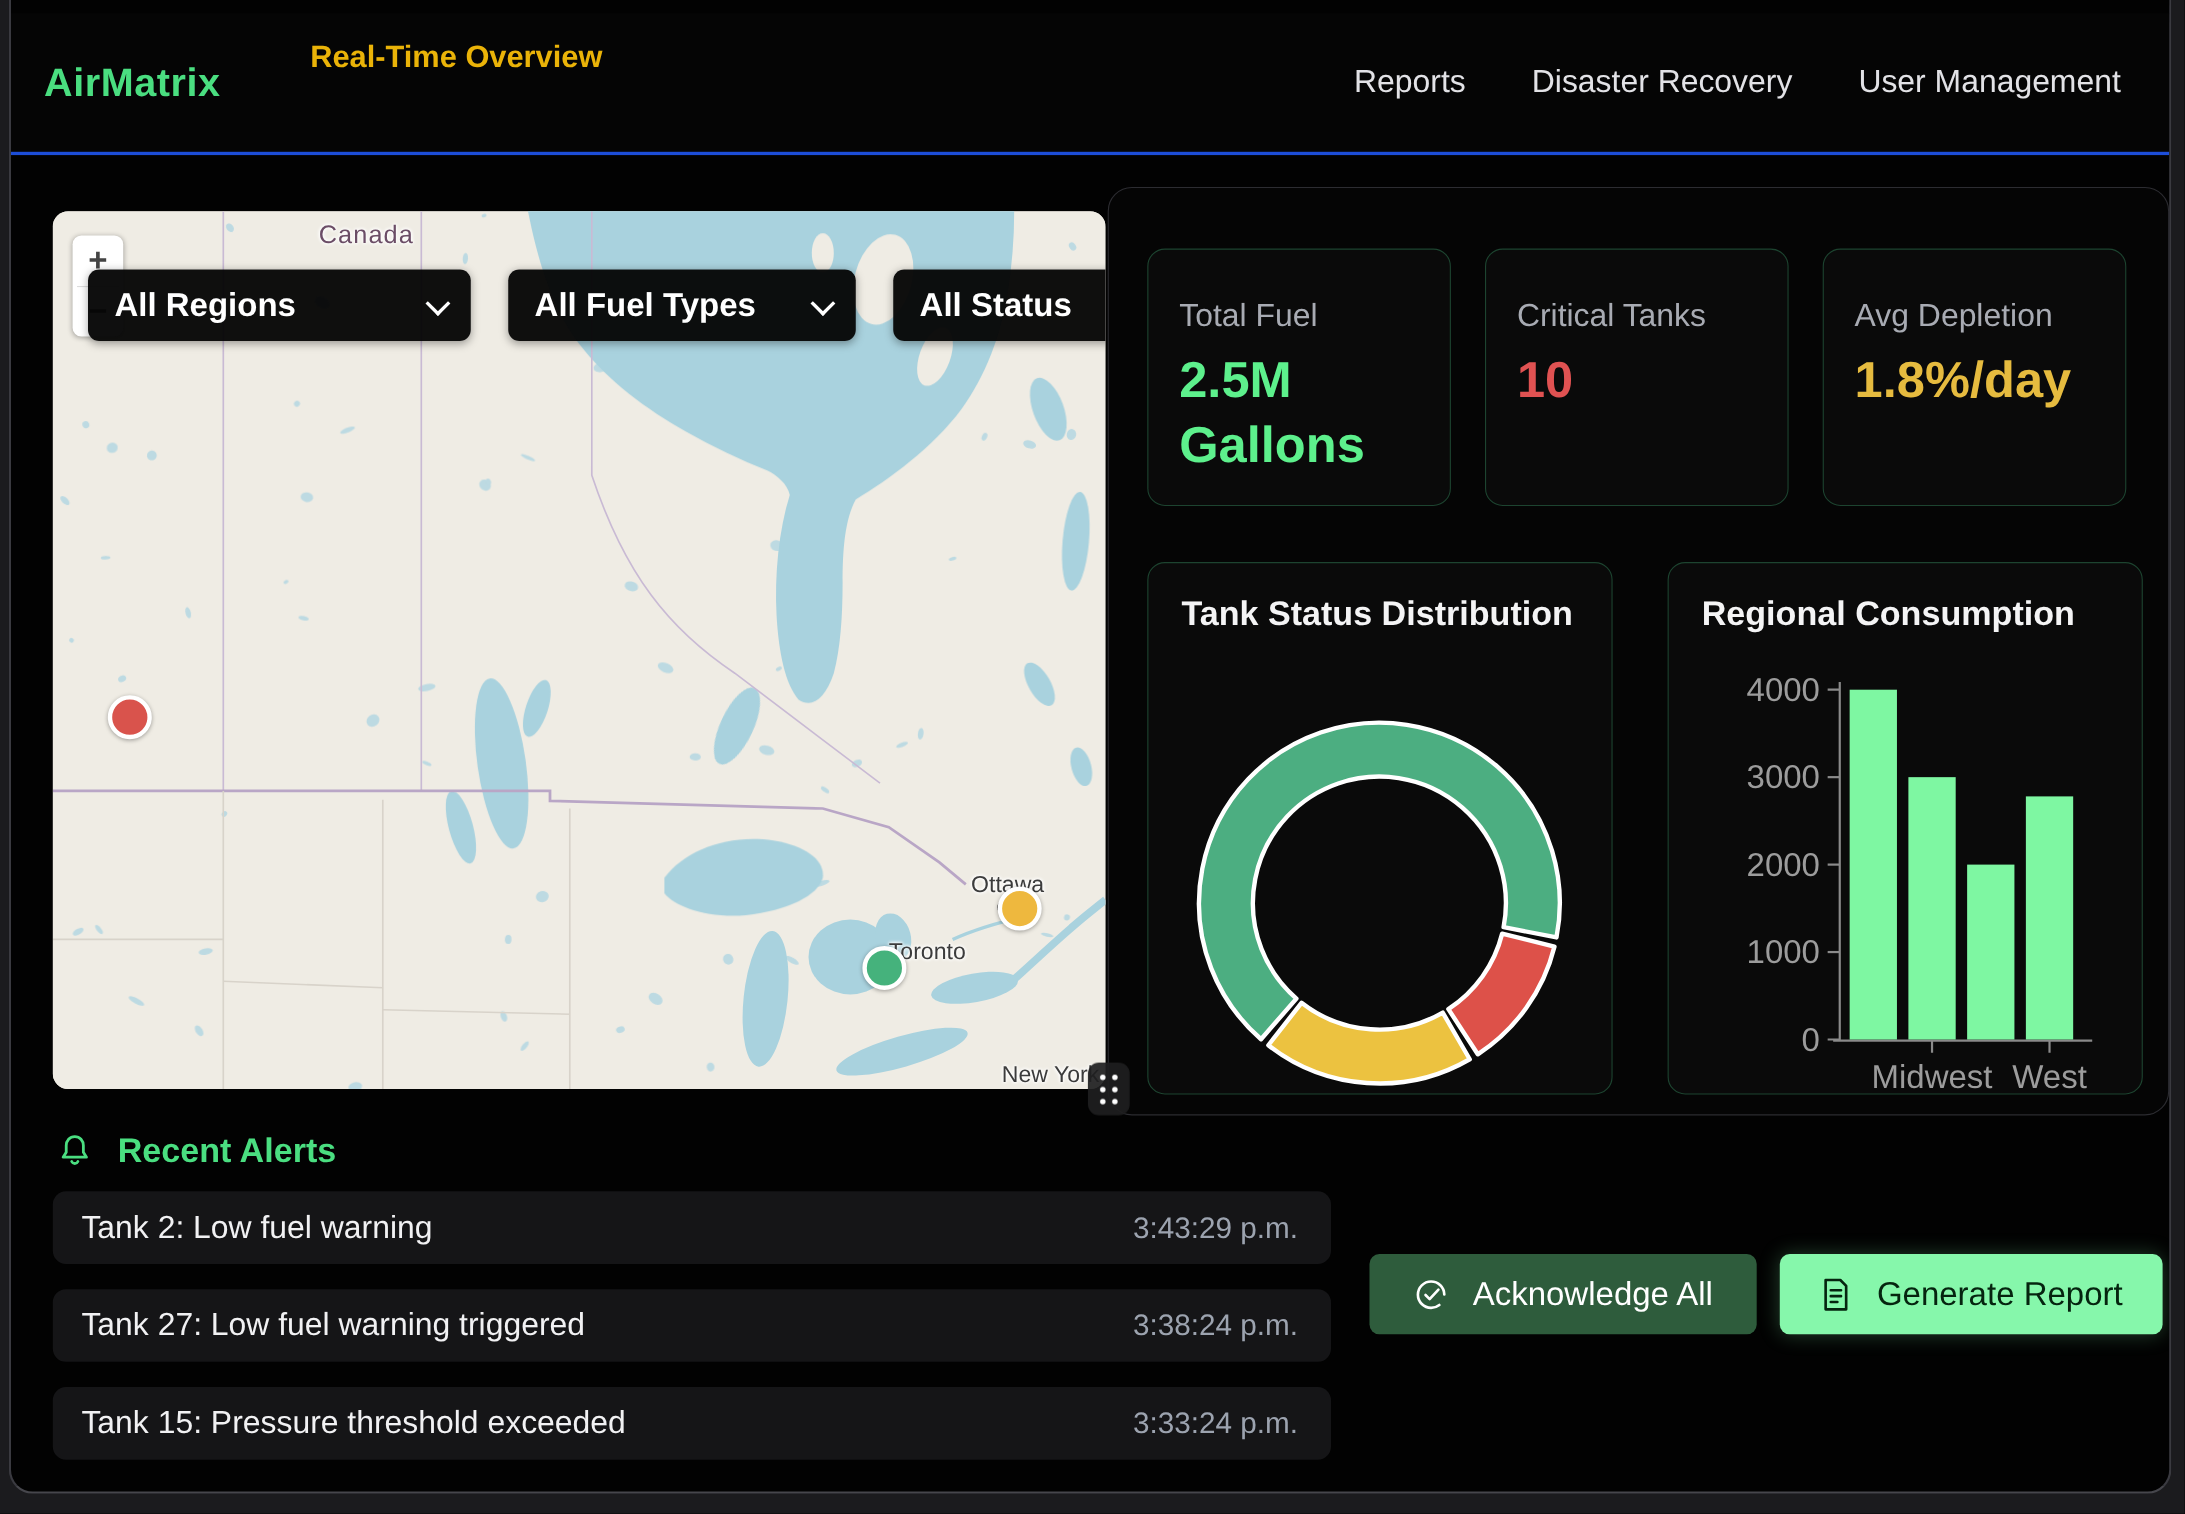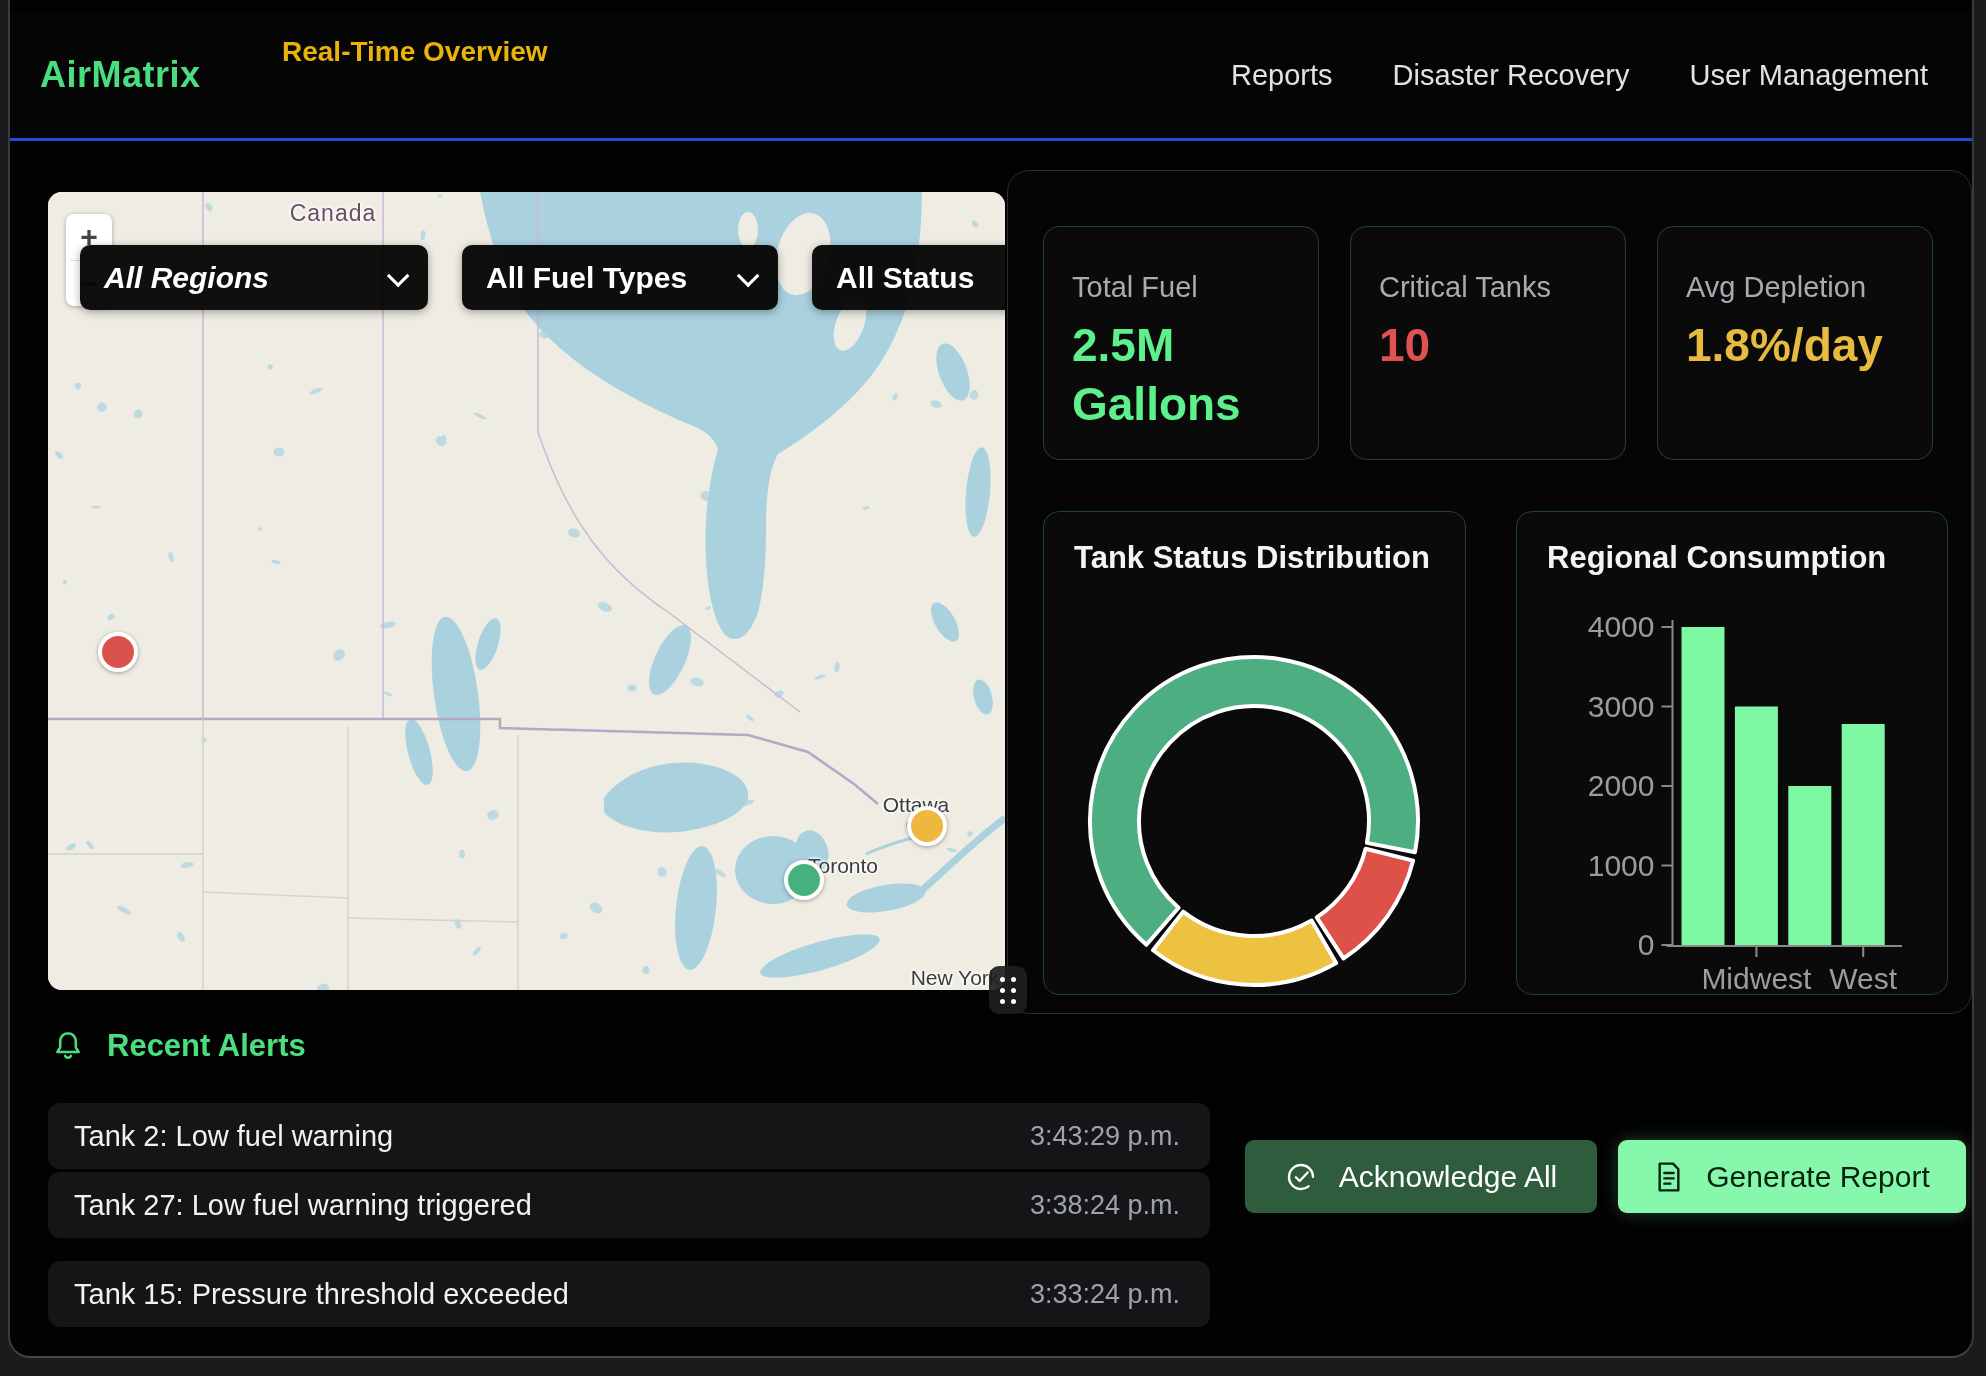--- a/index.html
+++ b/index.html
@@ -42,21 +42,21 @@
   .zoom-ctrl{position:absolute;left:18px;top:22px;width:46px;height:92px;background:#fff;
     border-radius:8px;box-shadow:0 1px 5px rgba(0,0,0,.3);z-index:2;}
   .zoom-btn{width:46px;height:46px;display:flex;align-items:center;justify-content:center;
     font-size:30px;font-weight:bold;color:#444;cursor:pointer;}
   .zoom-divider{height:1px;background:#ddd;margin:0 4px;}
   .filterbar{position:absolute;left:32px;top:53px;display:flex;gap:34px;z-index:3;}
   .filter-select{height:65px;background:rgba(5,5,5,.96);border-radius:10px;display:flex;align-items:center;
     color:#fff;font-size:30px;font-weight:600;padding:0 24px;cursor:pointer;box-shadow:0 2px 8px rgba(0,0,0,.35);}
   .filter-select .chev{width:13px;height:13px;border-right:3px solid #fff;border-bottom:3px solid #fff;
     transform:rotate(45deg) translateY(-3px);margin-left:auto;}
-  .fs-regions{width:300px;font-style:italic;}
+  .fs-regions{width:300px;}
   .fs-fuel{width:268px;}
   .fs-status{width:208px;}
   .filter-select span.flabel{margin-right:30px;}
   .drag-handle{position:absolute;left:979px;top:966px;width:38px;height:48px;background:rgba(30,30,32,.92);
     border-radius:10px;z-index:6;display:grid;grid-template-columns:repeat(2,5px);grid-template-rows:repeat(3,5px);
     gap:6px;place-content:center;cursor:grab;}
   .drag-handle i{width:5px;height:5px;border-radius:50%;background:#fff;}
   
   .right-panel{position:absolute;left:997px;top:170px;width:963px;height:842px;
     border:1.5px solid #2c2c31;border-radius:22px;background:#050505;}
@@ -74,21 +74,21 @@
   .donut-card{left:35px;width:421px;}
   .bar-card{left:508px;width:430px;}
   .chart-card svg{position:absolute;left:0;top:0;}
   
   .alerts-head{position:absolute;left:41px;top:1028px;display:flex;align-items:center;gap:22px;}
   .alerts-title{font-size:31px;font-weight:bold;color:#4ade80;}
   .alert-row{position:absolute;left:38px;width:1162px;height:66px;background:#151517;border-radius:12px;
     display:flex;align-items:center;cursor:pointer;}
   .alert-msg{margin-left:26px;font-size:29px;color:#f1f1f3;}
   .alert-time{margin-left:auto;margin-right:30px;font-size:27px;color:#9ca3af;}
-  .row-1{top:1083px;margin-top:20px;} .row-2{top:1172px;} .row-3{top:1261px;}
+  .row-1{top:1083px;} .row-2{top:1172px;} .row-3{top:1261px;}
   
   .btn{position:absolute;height:73px;border-radius:9px;display:flex;align-items:center;justify-content:center;
     gap:22px;font-size:30px;font-weight:normal;cursor:pointer;border:none;}
   .btn-ack{left:1235px;top:1140px;width:352px;background:#2e5c3c;color:#fff;}
   .btn-report{left:1608px;top:1140px;width:348px;background:#86f7ab;color:#05240f;box-shadow:0 0 18px rgba(134,247,171,.25);}
 </style>
 </head>
 <body>
 
 <div class="app">

